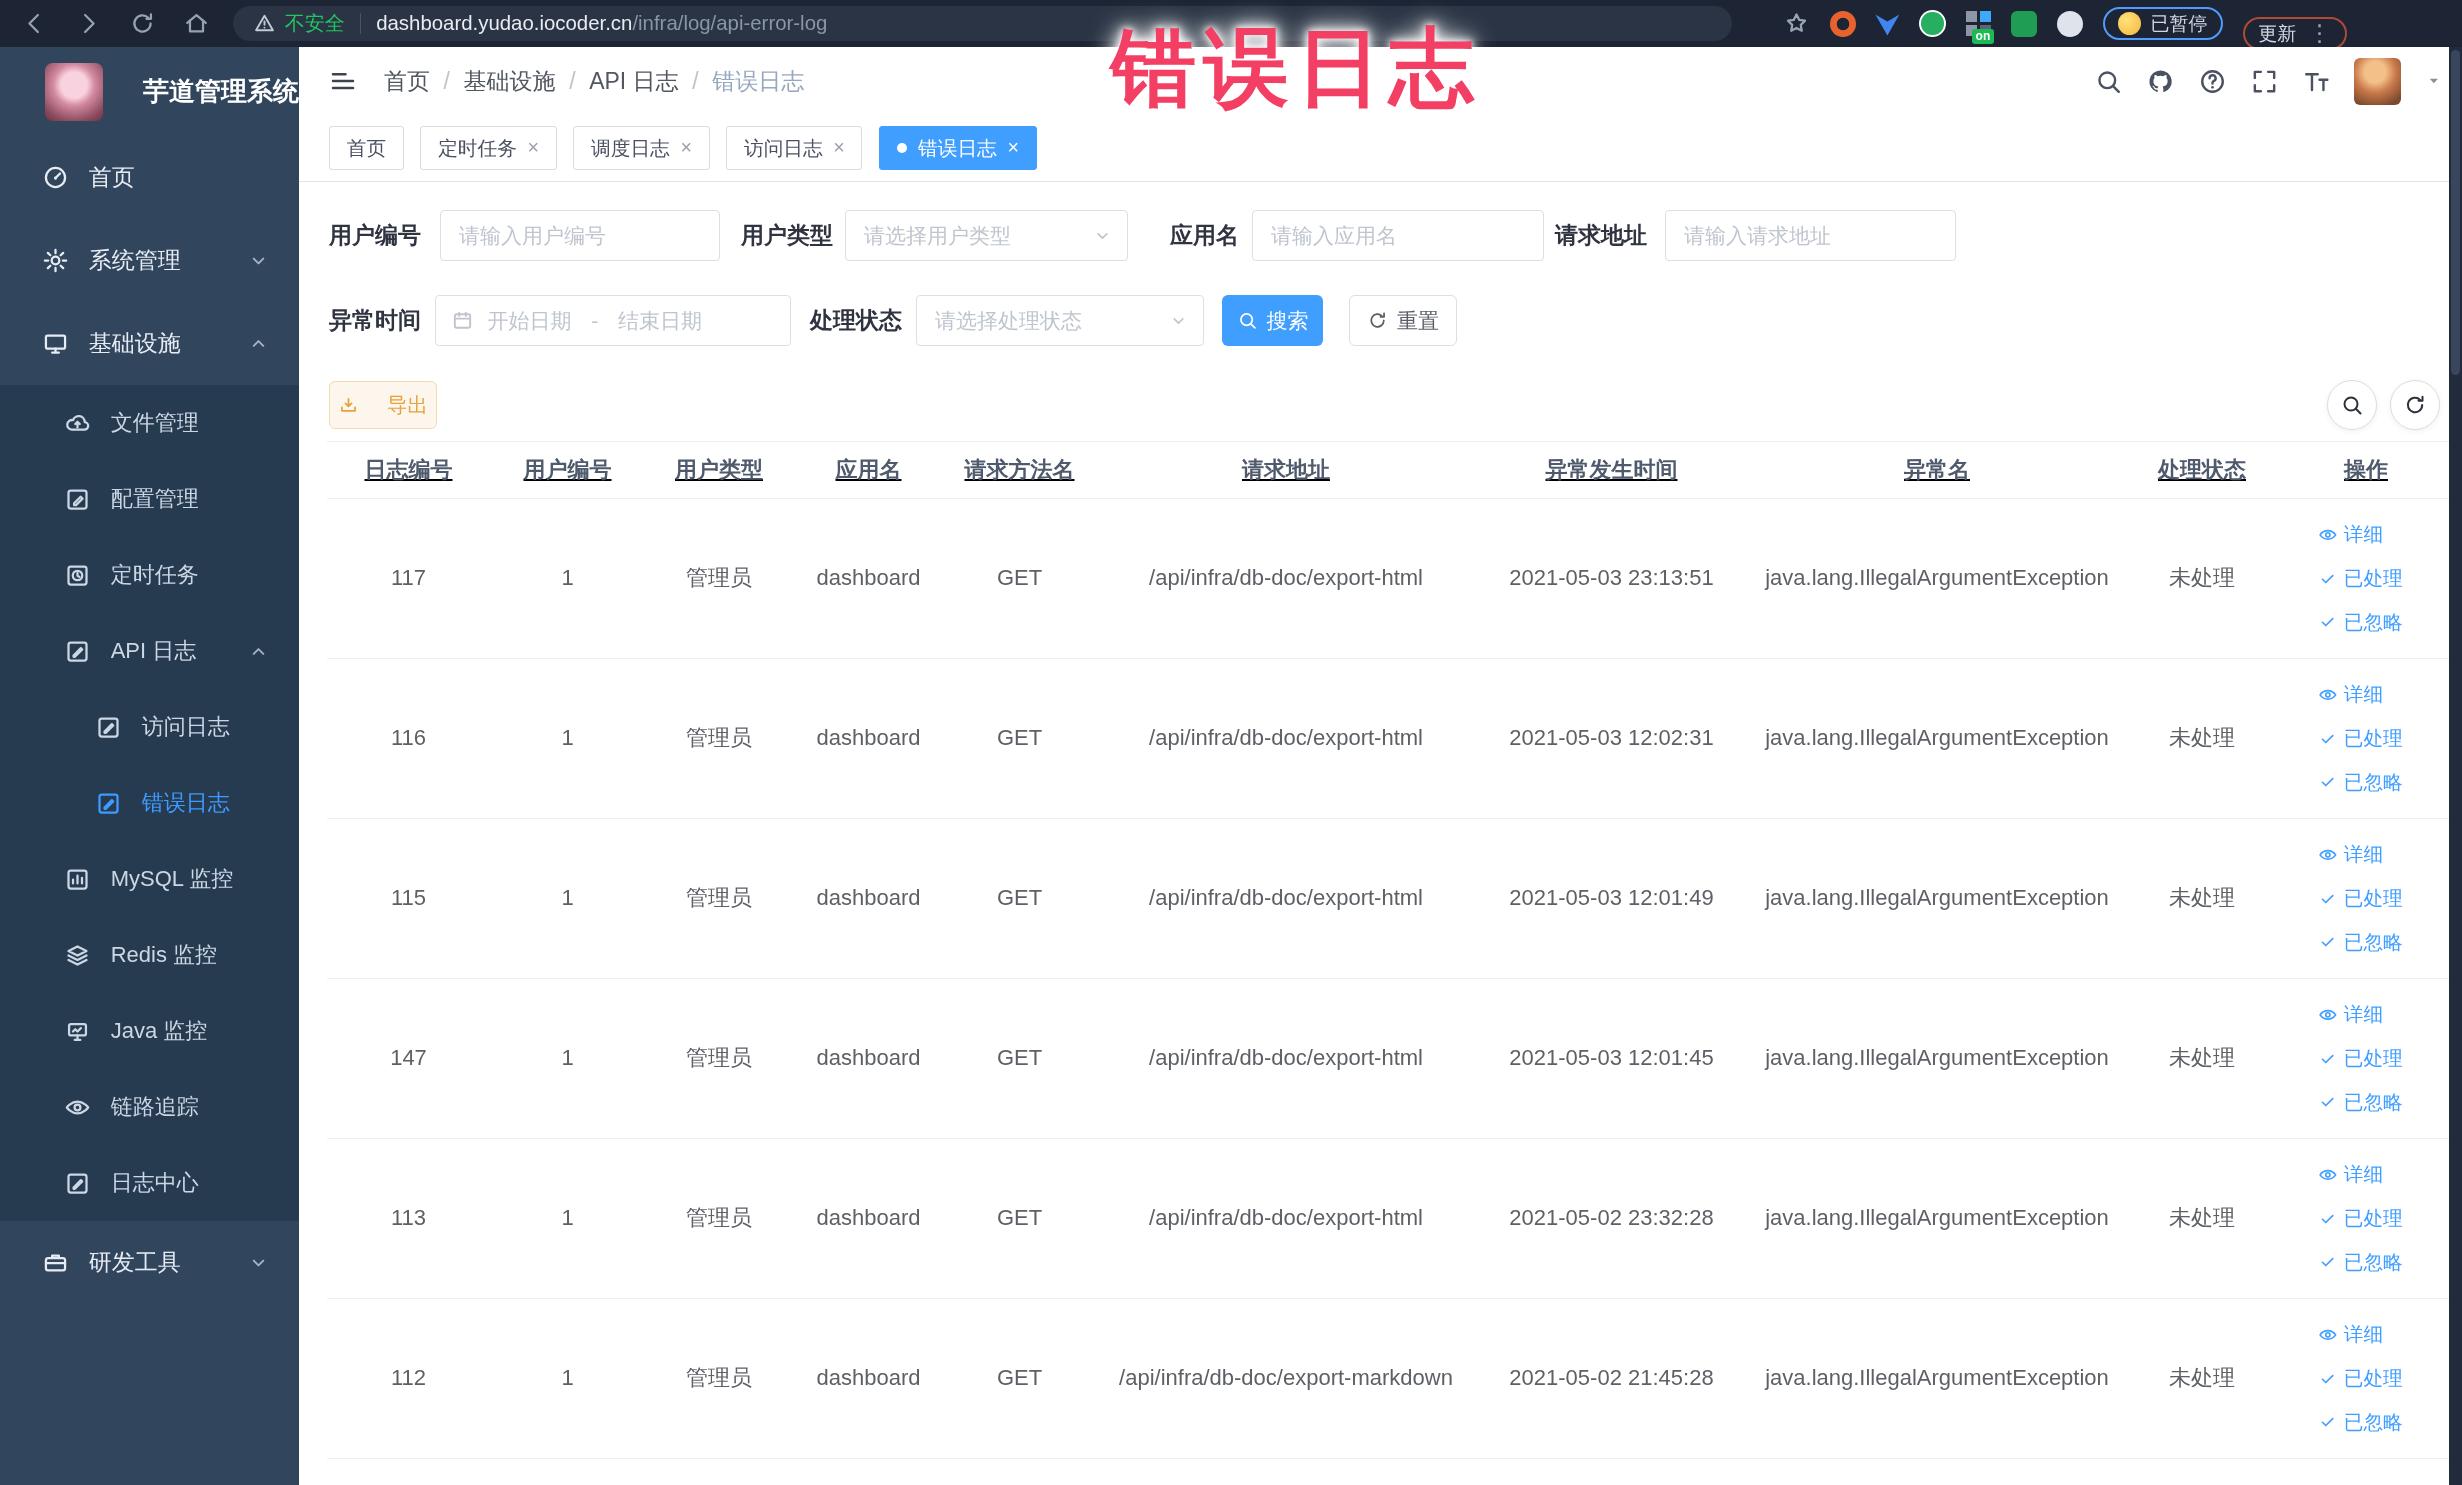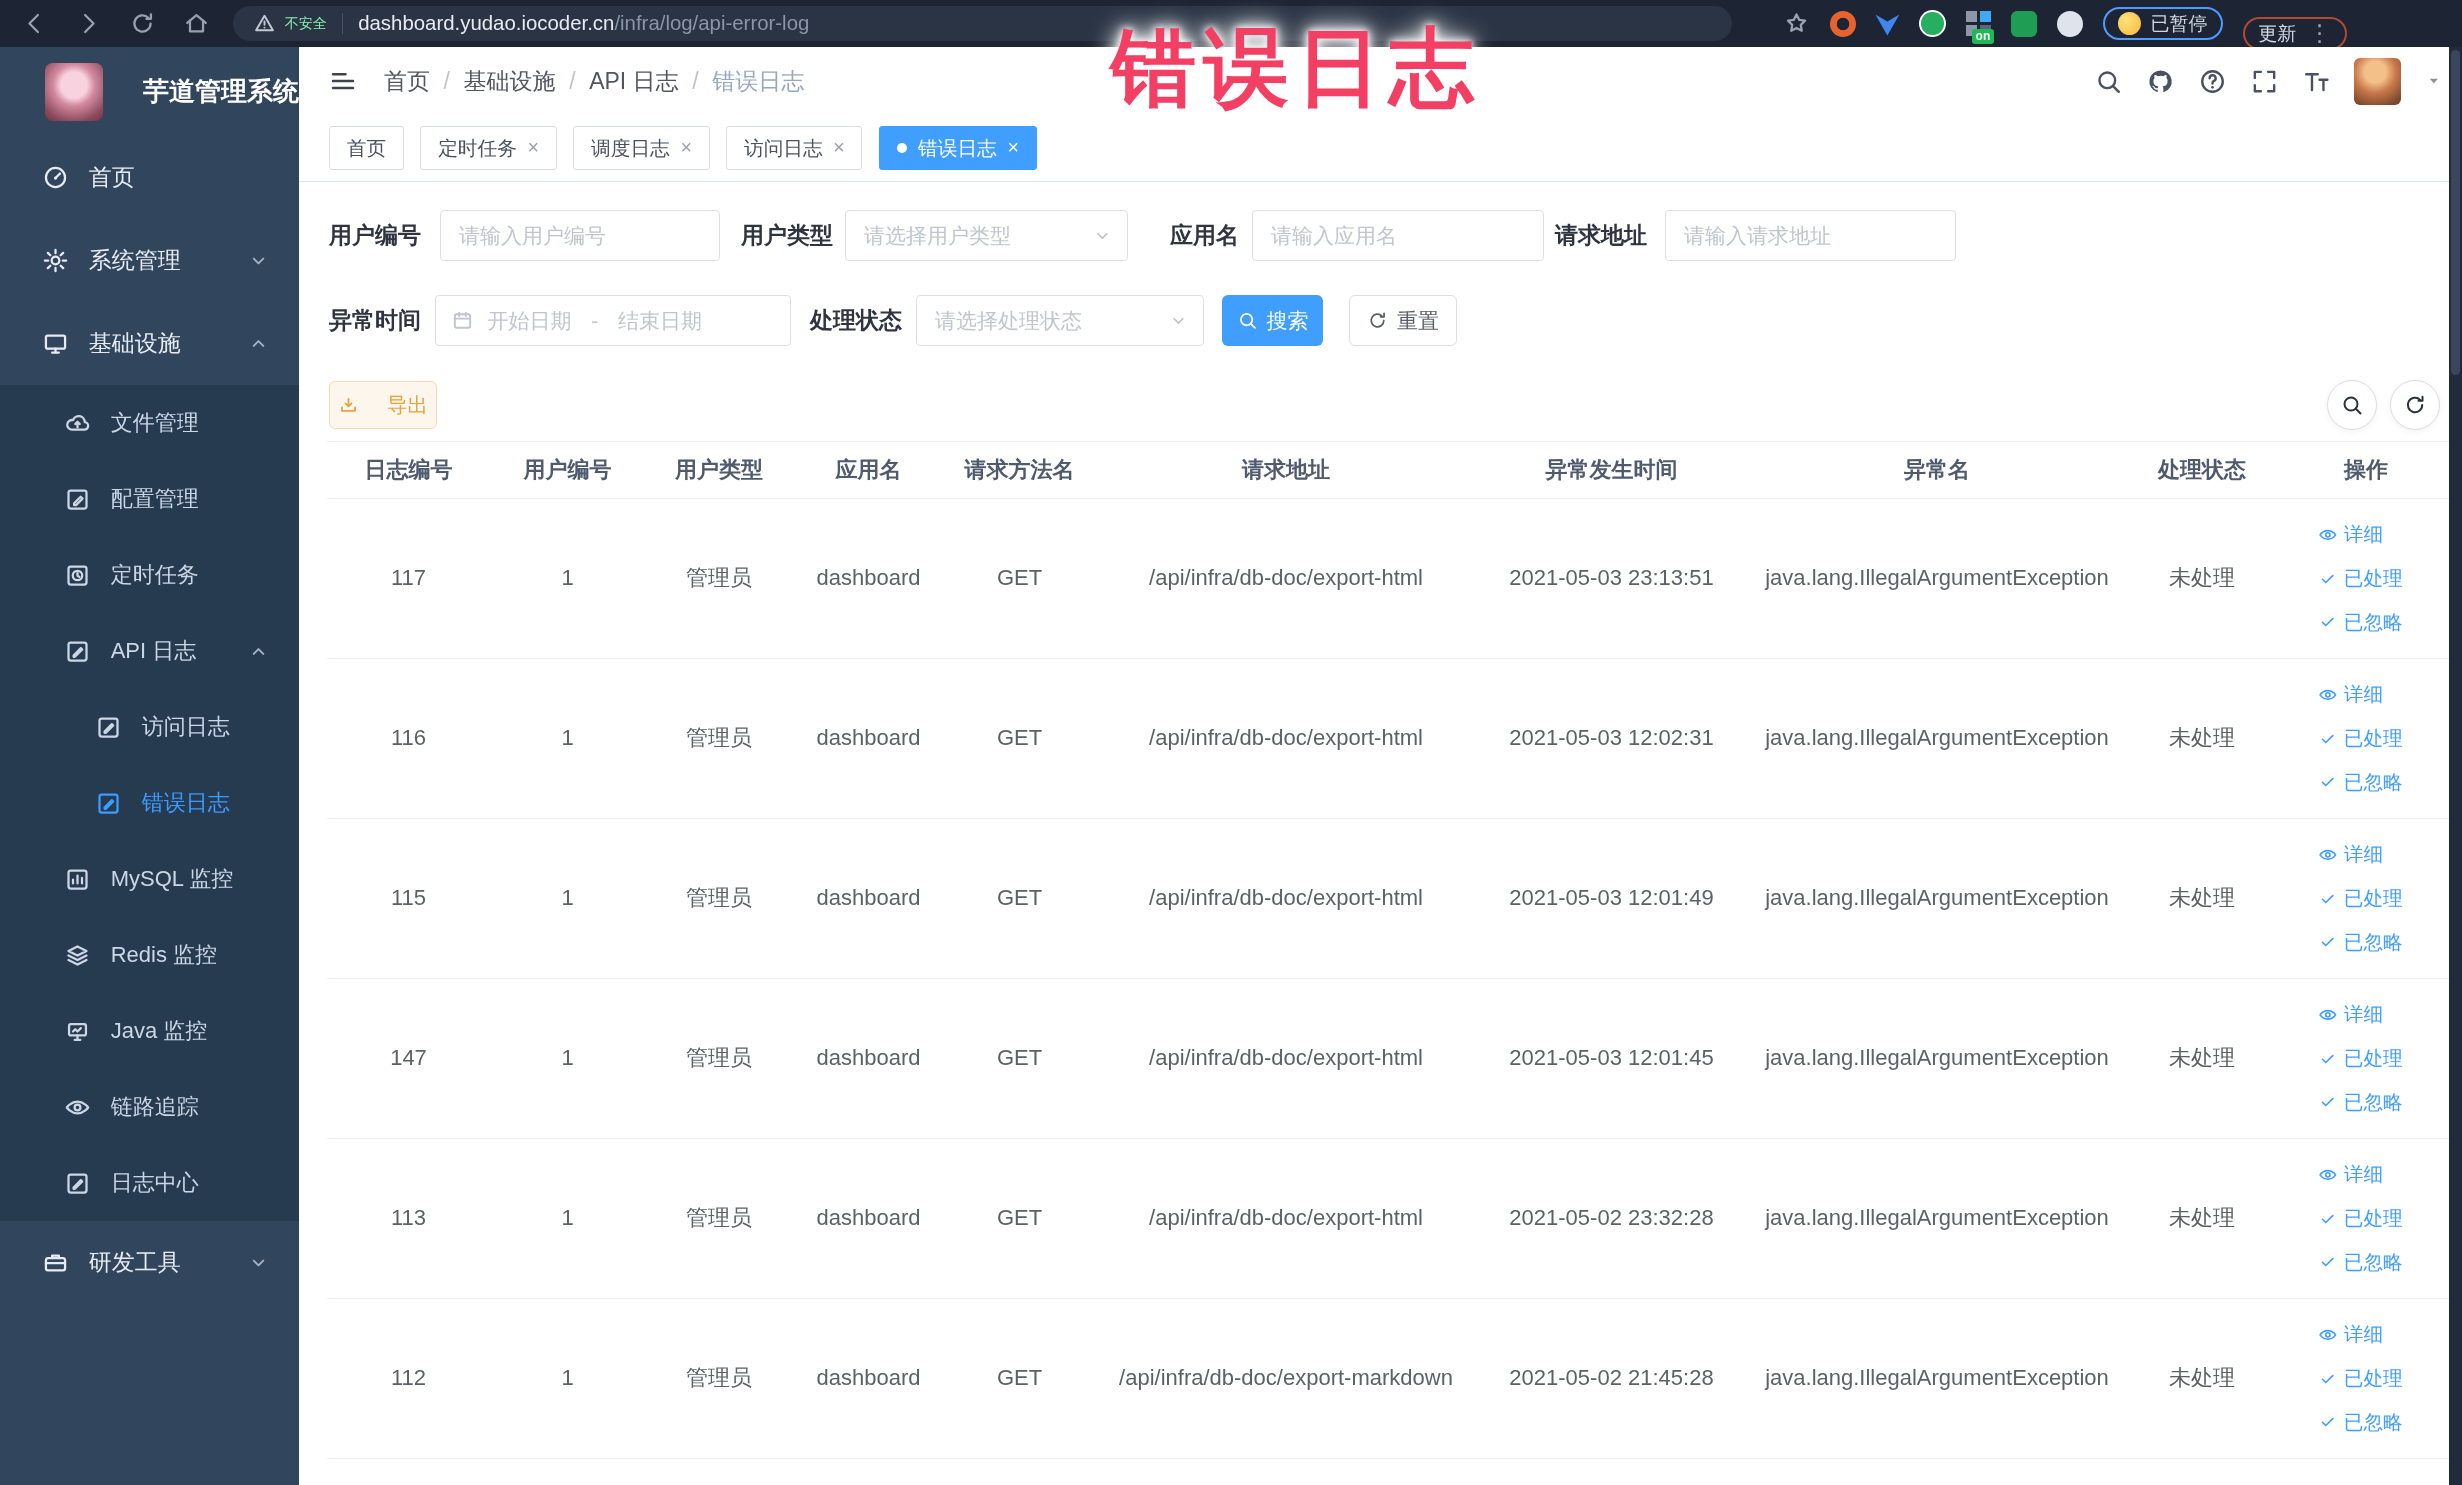--- a/index.html
+++ b/index.html
@@ -6,21 +6,21 @@
   .screen{position:relative;width:2462px;height:1486px;overflow:hidden;background:#fff;
           font-family:"Liberation Sans","DejaVu Sans",sans-serif;}
   svg{display:block;}
   
   .chrome{position:absolute;left:0;top:0;width:100%;height:47px;background:#1d2433;}
   .chrome-left{position:absolute;left:21px;top:0;height:47px;display:flex;align-items:center;gap:27px;}
   .nav-ic{width:27px;height:27px;color:#98a1b1;}
   .url-pill{position:absolute;left:233px;top:6px;width:1499px;height:35px;border-radius:17.4px;
             background:#2a3444;display:flex;align-items:center;padding:0 19.7px;box-sizing:border-box;}
   .warn-ic{width:23px;height:23px;color:#c3c9d4;margin-right:9px;}
-  .sec-label{font-size:14px;color:#86efac;}
+  .sec-label{font-size:20px;color:#22c55e;}
   .pill-div{width:1.5px;height:21px;background:#4a5366;margin:0 15px;}
   .url-host{font-size:20.4px;color:#e8ebf2;}
   .url-path{font-size:20.4px;color:#8b95a8;}
   .chrome-right{position:absolute;left:1783px;top:0;height:47px;display:flex;align-items:center;gap:19.7px;}
   .ext{flex:none;}
   .ext-star{width:27px;height:27px;color:#9aa3b3;}
   .ext-orange{width:26px;height:26px;border-radius:50%;background:radial-gradient(circle,#1d2433 0 32%,#e8622d 36% 100%);}
   .ext-bluev{width:24px;height:24px;background:#3f86f0;clip-path:polygon(50% 100%,0 12%,50% 42%,100% 12%);}
   .ext-green{width:27px;height:27px;border-radius:50%;background:#fff;position:relative;}
   .ext-green::after{content:"";position:absolute;inset:2.3px;border-radius:50%;background:#27ae60;}
@@ -94,21 +94,21 @@
   .btn-search{background:#409eff;color:#fff;}
   .btn-reset{background:#fff;border:1.5px solid #dcdfe6;color:#5a5e66;}
   .btn-export{background:#fdf6ec;border:1.5px solid #f5dab1;color:#e6a23c;height:48px;font-size:20.4px;}
   .circle-btn{position:absolute;width:50px;height:50px;border-radius:50%;border:1.5px solid #dadde3;
               background:#fff;display:flex;align-items:center;justify-content:center;color:#2b313c;
               box-shadow:0 1.5px 6px rgba(0,0,0,.06);box-sizing:border-box;cursor:pointer;}
   .circle-btn svg{width:24px;height:24px;}
   
   .tbl{position:absolute;left:28px;top:394px;width:2129px;}
   .tgrid{display:grid;grid-template-columns:163px 155px 148px 151px 151px 382px 269px 382px 148px 180px;}
-  .tbl-h{height:56px;align-items:center;border-top:1.5px solid #ebeef5;border-bottom:1.5px solid #ebeef5;}
+  .tbl-h{height:56px;align-items:center;border-top:1.5px solid #ebeef5;border-bottom:1.5px solid #ebeef5;text-decoration:underline;}
   .tbl-h div{font-size:22px;font-weight:700;color:#4f5a6d;text-align:center;}
   .tbl-r{height:159px;align-items:center;border-bottom:1.5px solid #ebeef5;}
   .tbl-r .cell{font-size:22px;color:#5d6166;text-align:center;line-height:1.3;}
   .actions{display:flex;flex-direction:column;gap:16.7px;padding-left:42px;}
   .alink{display:flex;align-items:center;gap:6px;color:#409eff;font-size:19.7px;cursor:pointer;}
   .alink svg{width:19.7px;height:19.7px;}
   
   .annotation{position:absolute;left:1111px;top:10.6px;font-size:85px;font-weight:700;color:#f33f63;
               letter-spacing:7.6px;z-index:60;white-space:nowrap;
               text-shadow:0 0 7.6px #fff,0 0 13.6px #fff,0 0 23px rgba(255,255,255,.95),0 0 30px rgba(255,255,255,.8);}

